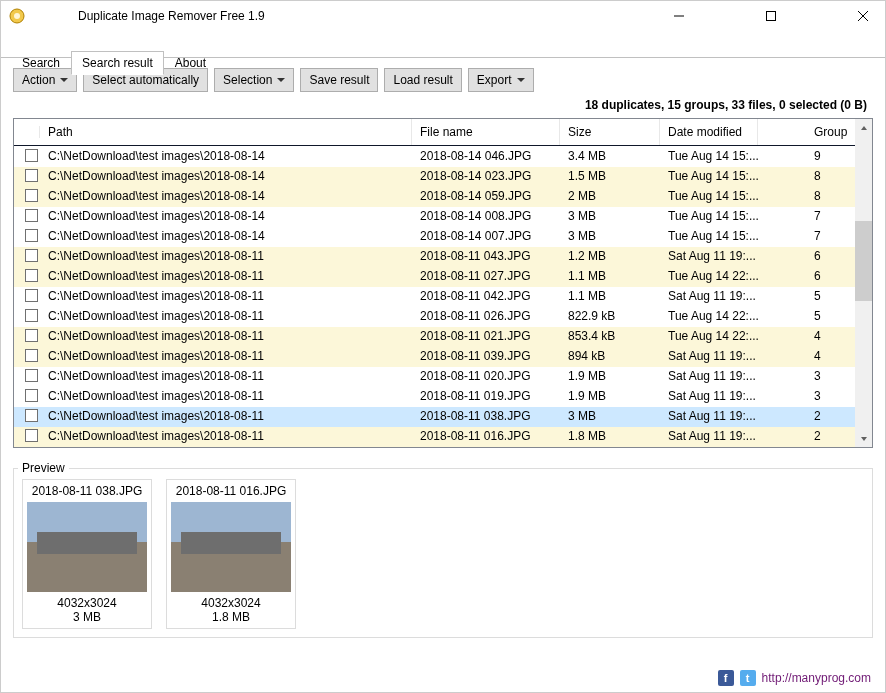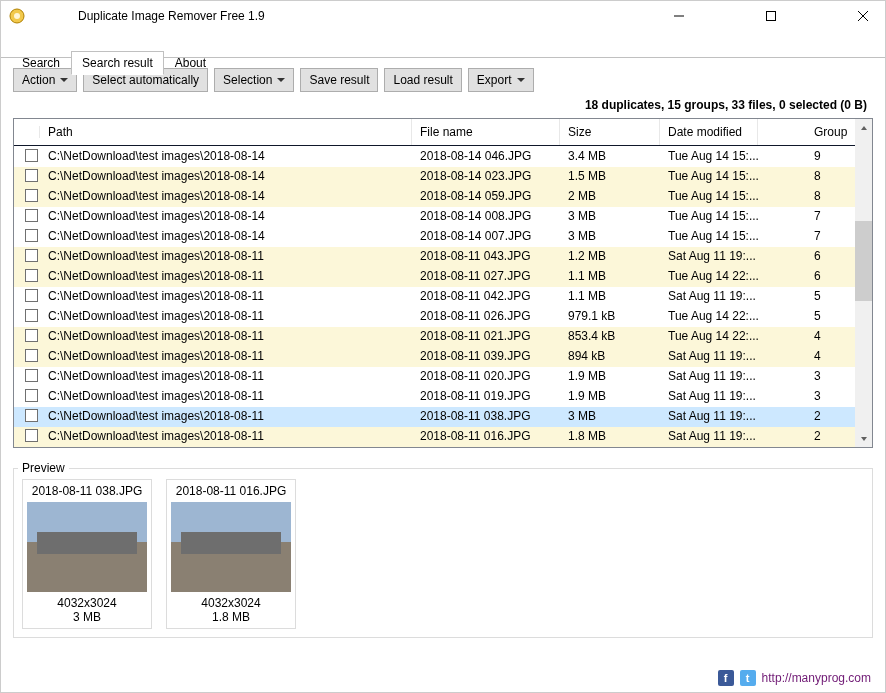--- a/index.html
+++ b/index.html
@@ -201,21 +201,21 @@
         <div class="td col-size">1.1 MB</div>
         <div class="td col-date">Sat Aug 11 19:...</div>
         <div class="td col-group">5</div>
       </div>
       <div class="row">
         <div class="td col-chk">
           <span class="chk"></span>
         </div>
         <div class="td col-path">C:\NetDownload\test images\2018-08-11</div>
         <div class="td col-fname">2018-08-11 026.JPG</div>
-        <div class="td col-size">979.1 kB</div>
+        <div class="td col-size">822.9 kB</div>
         <div class="td col-date">Tue Aug 14 22:...</div>
         <div class="td col-group">5</div>
       </div>
       <div class="row hl">
         <div class="td col-chk">
           <span class="chk"></span>
         </div>
         <div class="td col-path">C:\NetDownload\test images\2018-08-11</div>
         <div class="td col-fname">2018-08-11 021.JPG</div>
         <div class="td col-size">853.4 kB</div>

